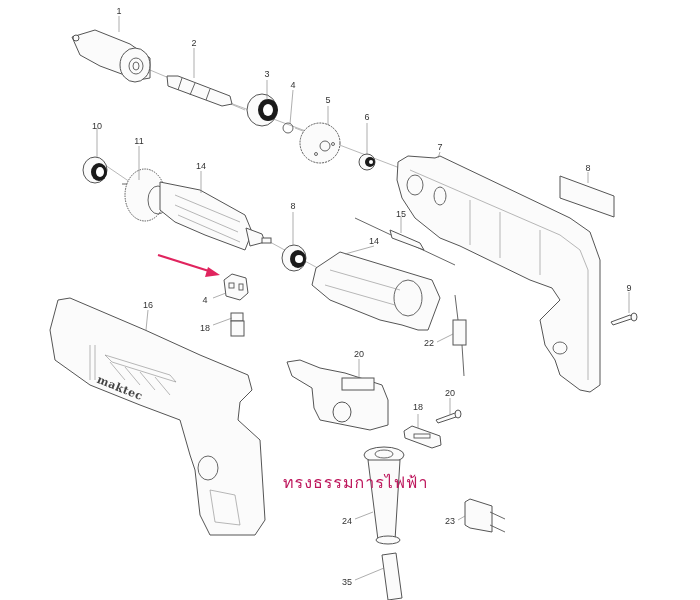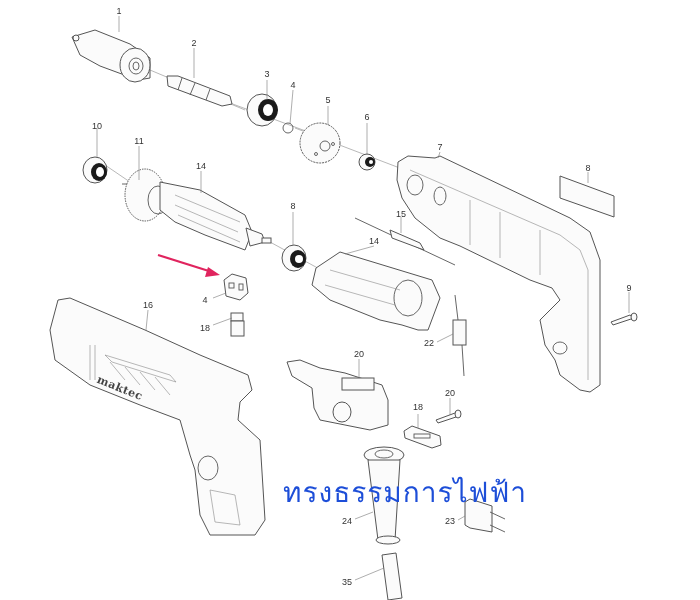--- a/index.html
+++ b/index.html
@@ -2,21 +2,21 @@
 <html><head>
 <meta charset="utf-8">
 <style>
   html, body { margin: 0; padding: 0; background: #ffffff; }
   body { width: 700px; height: 600px; overflow: hidden; position: relative;
          font-family: "Liberation Sans", sans-serif; }
   #diagram { position: absolute; left: 0; top: 0; width: 700px; height: 600px; }
   .part-label { position: absolute; font-size: 9px; color: #333333;
                 font-family: "Liberation Sans", sans-serif; line-height: 1; transform: translate(-50%, -50%);
                 white-space: nowrap; }
-  .watermark { position: absolute; left: 283px; top: 470px; font-size: 28px; color: #1d4ed8;
+  .watermark { position: absolute; left: 283px; top: 470px; font-size: 16px; color: #be185d;
                font-family: "DejaVu Sans", sans-serif; letter-spacing: 1px; font-weight: 300; white-space: nowrap; }
   .brand { position: absolute; left: 100px; top: 373px; font-size: 11px; font-weight: bold; color: #444;
            font-family: "DejaVu Serif", serif; transform: rotate(22deg); transform-origin: left top; letter-spacing: 0.5px; }
   svg .ln { fill: none; stroke: #555; stroke-width: 0.9; }
   svg .lnl { fill: none; stroke: #888; stroke-width: 0.6; }
   svg .body { fill: #fbfbfb; stroke: #555; stroke-width: 1; }
   svg .dark { fill: #1a1a1a; }
   svg .leader { stroke: #777; stroke-width: 0.6; fill: none; }
 </style>
 </head>

